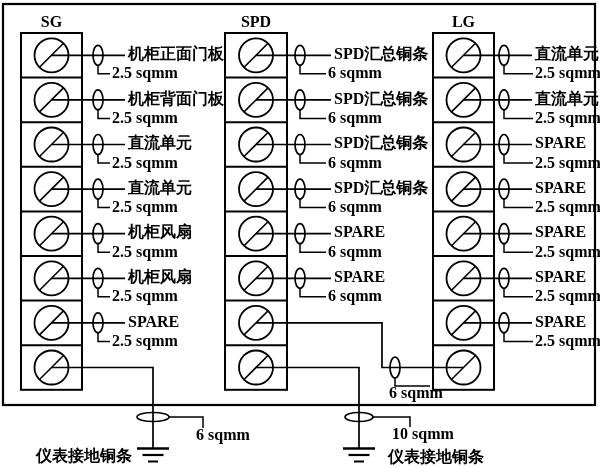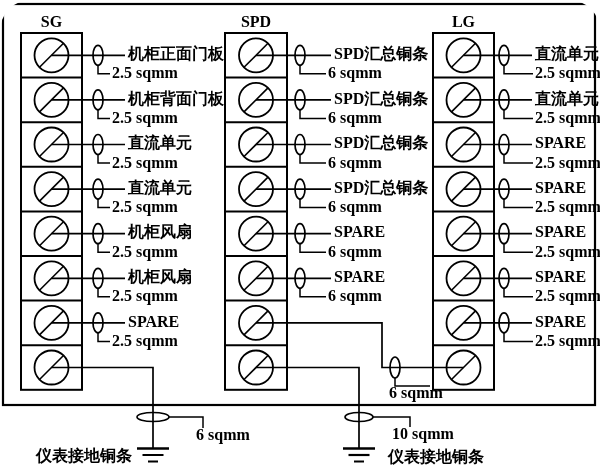--- a/index.html
+++ b/index.html
@@ -1,16 +1,16 @@
 <!DOCTYPE html>
 <html><head>
 <meta charset="utf-8">
 <style>
   html,body{margin:0;padding:0;background:#ffffff;}
-  .stage{width:600px;height:467px;position:relative;background:#ffffff;overflow:hidden;border-radius:31px;}
+  .stage{width:600px;height:467px;position:relative;background:#ffffff;overflow:hidden;}
   svg{position:absolute;left:0;top:0;}
   svg text{
     font-family:"Liberation Serif","DejaVu Serif",serif;
     font-weight:700;
     fill:#000000;
   }
 </style>
 </head>
 <body>
 

